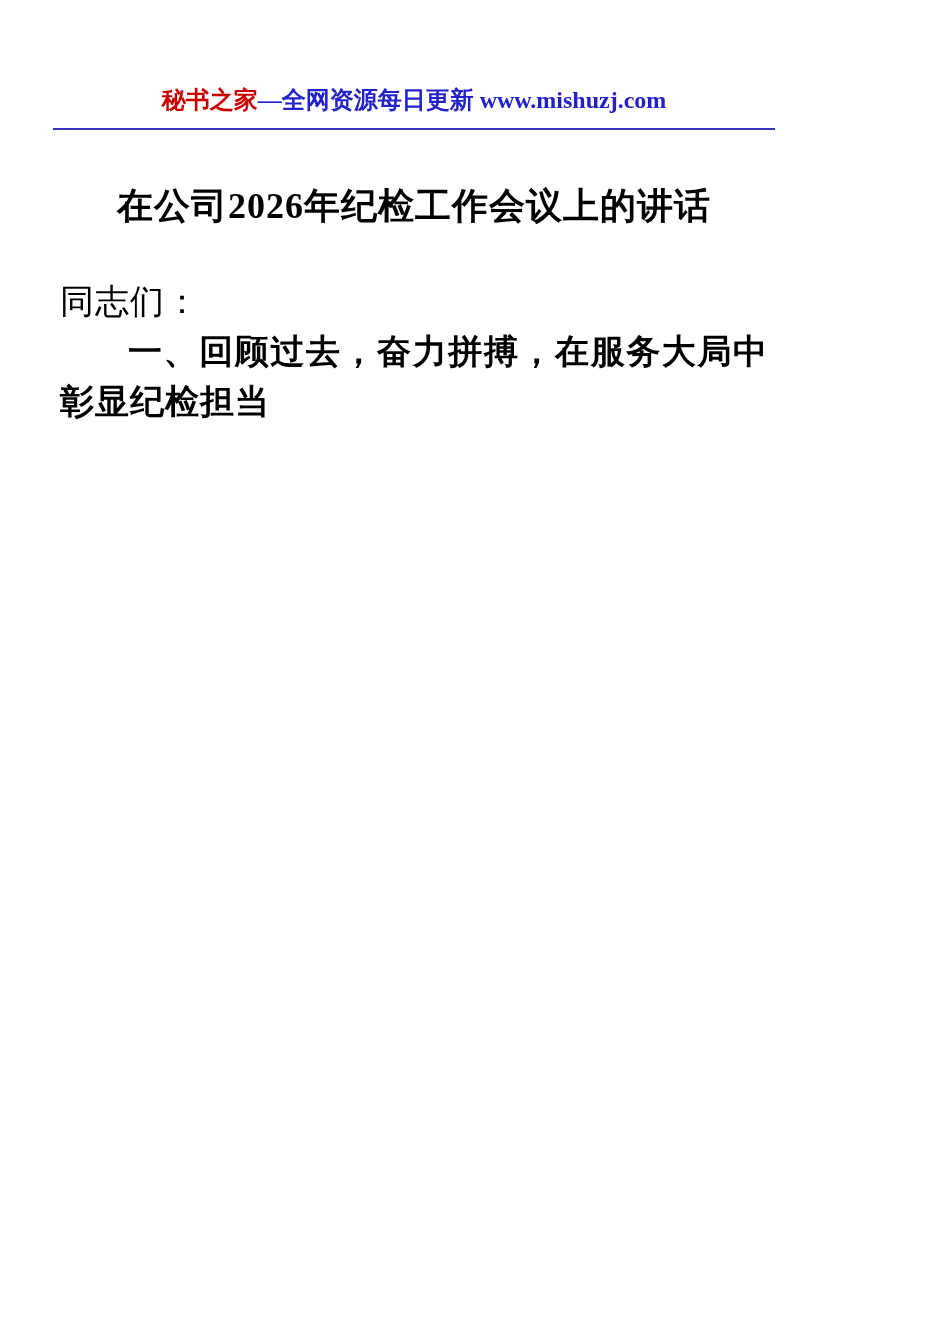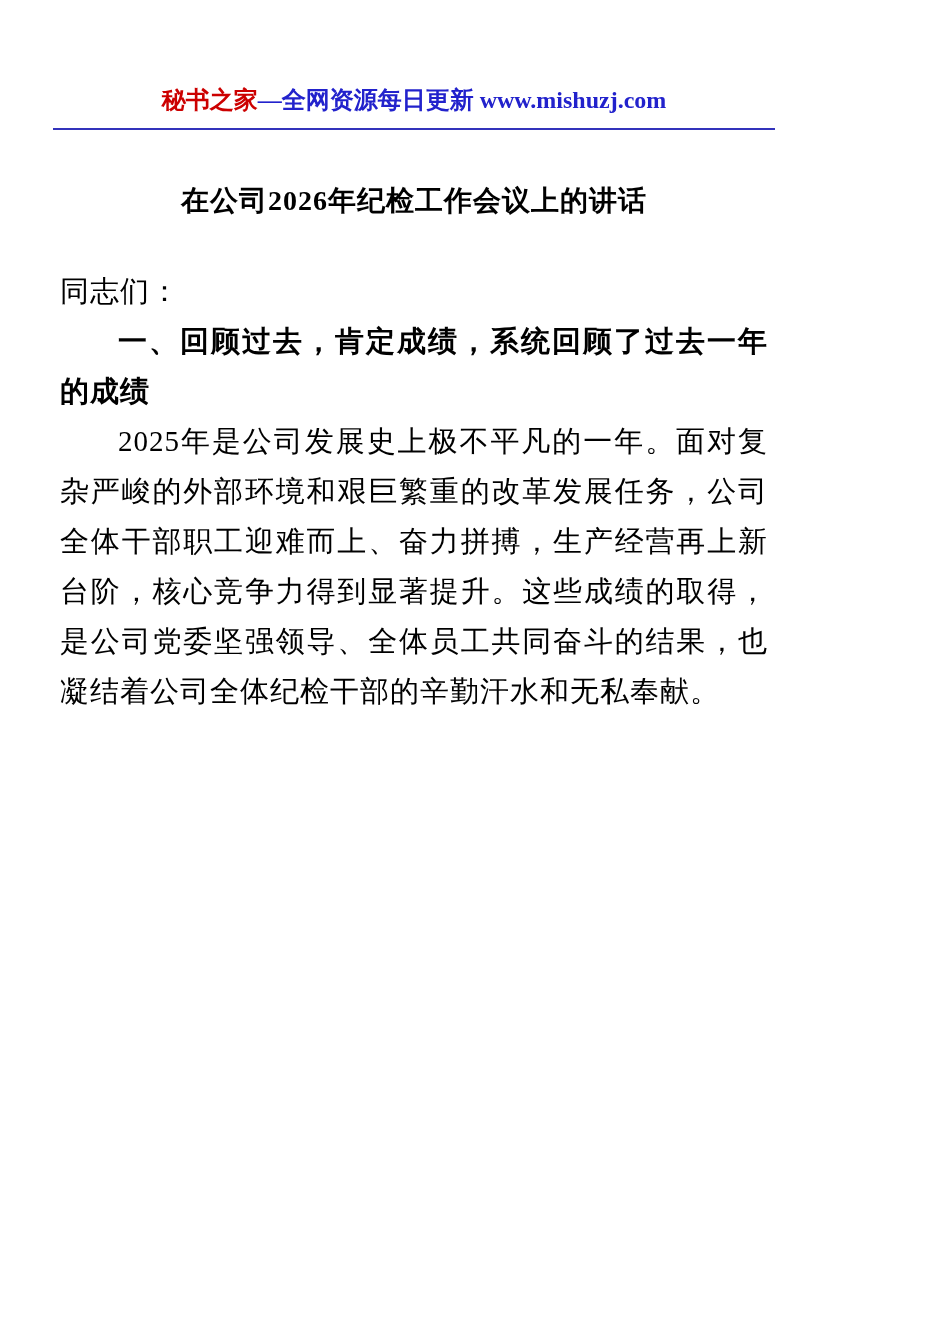--- a/index.html
+++ b/index.html
@@ -22,30 +22,30 @@
     font-size: 24px;
     font-weight: bold;
     border-bottom: 2px solid #3333bb;
     white-space: nowrap;
   }
   .brand { color: #cc0000; }
   .tagline { color: #2222cc; }
   .url { color: #2222cc; text-decoration: none; cursor: pointer; }
   .doc-title {
     text-align: center;
-    font-size: 28px;
+    font-size: 36px;
     font-weight: bold;
     letter-spacing: 1px;
     margin-top: 52px;
     font-family: "Liberation Serif", serif;
   }
   .doc-body {
     width: 708px;
     margin: 46px auto 0 auto;
-    font-size: 29px;
+    font-size: 34px;
     line-height: 50px;
     letter-spacing: 1px;
     text-align: justify;
   }
   .doc-body p { text-align: justify; }
   .salutation { text-indent: 0; }
   .para { text-indent: 2em; }
   .heading { font-weight: bold; text-indent: 2em; }
 </style>
 </head>
@@ -54,17 +54,16 @@
 <div class="page">
 
   <div class="header">
     <span class="brand">秘书之家</span><span class="tagline">—全网资源每日更新 </span><span class="url">www.mishuzj.com</span>
   </div>
 
   <h1 class="doc-title">在公司2026年纪检工作会议上的讲话</h1>
 
   <div class="doc-body">
     <p class="salutation">同志们：</p>
-    <p class="heading">一、回顾过去，肯定成绩，系统回顾了过去一年的成绩</p>
-    <p class="para">2025年是公司发展史上极不平凡的一年。面对复杂严峻的外部环境和艰巨繁重的改革发展任务，公司全体干部职工迎难而上、奋力拼搏，生产经营再上新台阶，核心竞争力得到显著提升。这些成绩的取得，是公司党委坚强领导、全体员工共同奋斗的结果，也凝结着公司全体纪检干部的辛勤汗水和无私奉献。</p>
+    <p class="heading">一、回顾过去，奋力拼搏，在服务大局中彰显纪检担当</p>
   </div>
 
 </div>
 
 </body></html>

